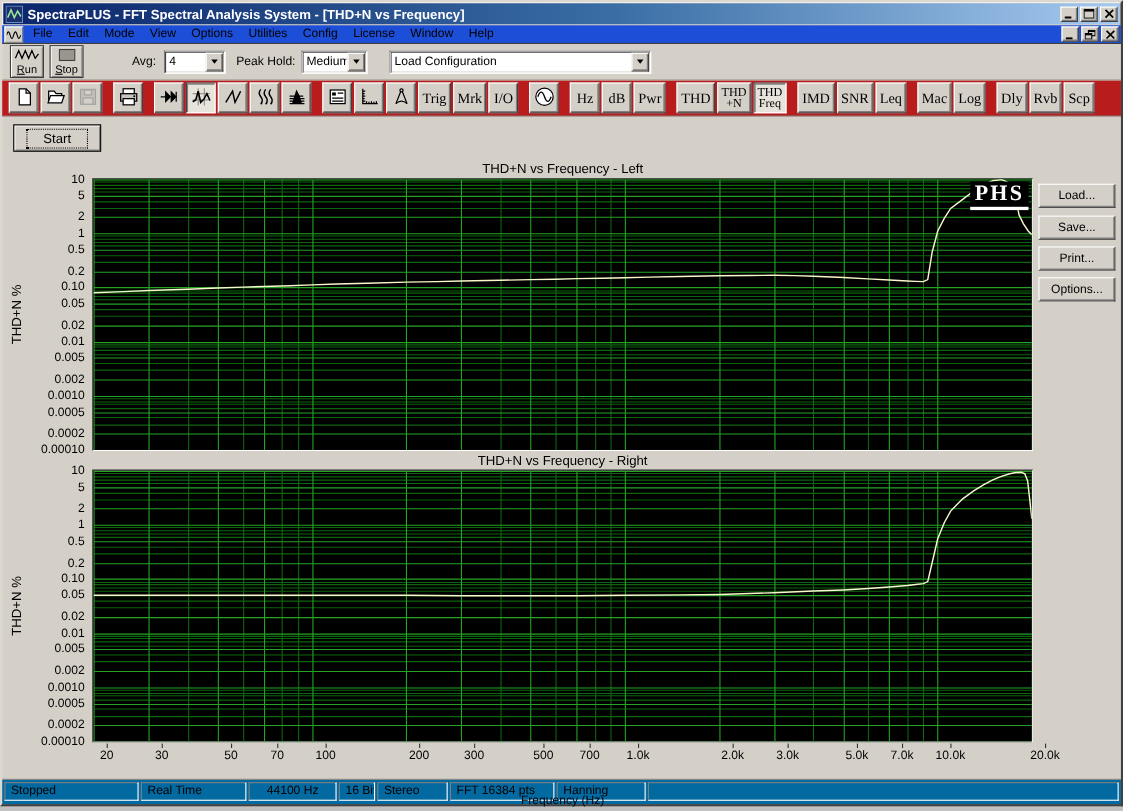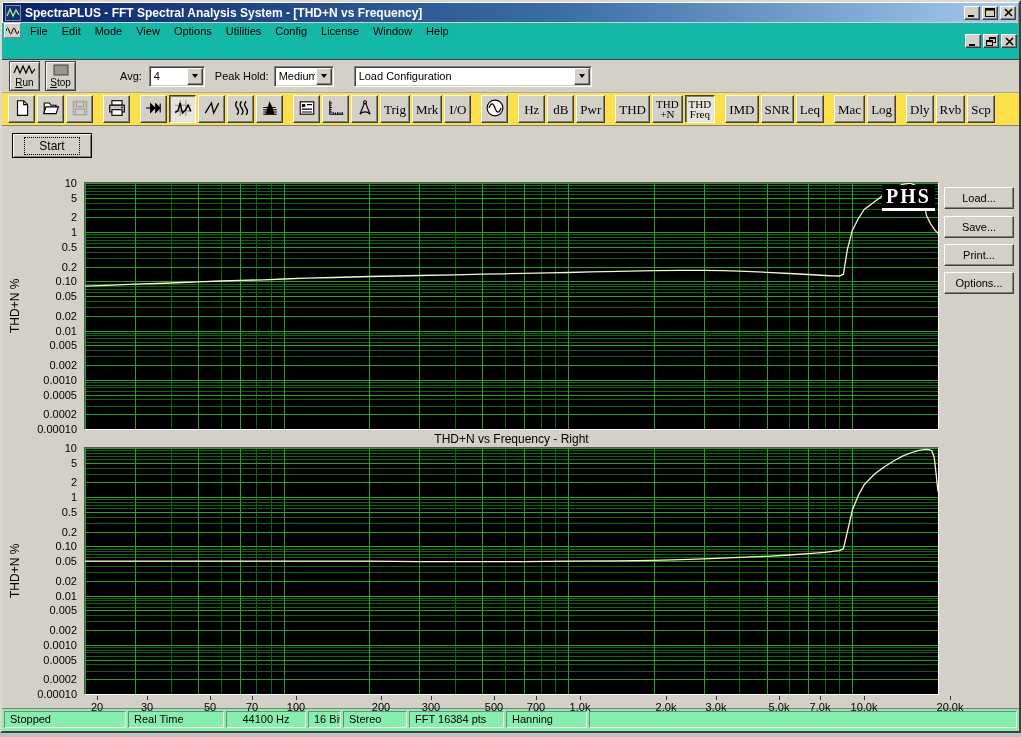--- a/index.html
+++ b/index.html
@@ -7,35 +7,35 @@
   *{box-sizing:border-box;}
   .window{width:1021px;height:733px;background:#d4d0c8;border:2px solid;border-color:#dcd8d0 #404040 #404040 #dcd8d0;box-shadow:inset 1px 1px 0 #fff, inset -1px -1px 0 #808080;display:flex;flex-direction:column;}
   
   .titlebar{height:19px;margin:1px;background:linear-gradient(90deg,#0a246a,#3a6ea5 55%,#a6caf0);display:flex;align-items:center;padding:0 2px;flex:none;}
   .title-text{color:#fff;font-weight:bold;font-size:12px;margin-left:4px;white-space:nowrap;flex:1;line-height:18px;}
   .app-icon{width:16px;height:16px;flex:none;display:inline-block;}
   .win-btns{display:flex;gap:2px;flex:none;align-items:center;}
   .wbtn{width:16px;height:14px;padding:0;background:#d4d0c8;border:1px solid;border-color:#fff #404040 #404040 #fff;box-shadow:inset -1px -1px 0 #808080;display:flex;align-items:center;justify-content:center;cursor:default;}
   .wbtn svg{display:block;}
   
-  .menubar{height:37px;flex:none;display:flex;background:#14b8a6;border-bottom:1px solid #404040;padding:0 2px;}
+  .menubar{height:17px;flex:none;display:flex;align-items:center;background:#1d4ed8;border-bottom:1px solid #404040;padding:0 2px;}
   .child-icon{width:17px;height:15px;margin-right:2px;border:1px solid;border-color:#fff #808080 #808080 #fff;background:#d4d0c8;display:flex;align-items:center;justify-content:center;}
   .menu-item{font-size:11px;padding:2px 7px;color:#000;cursor:default;}
   #menu-items{flex:1;display:flex;}
   
   .toolbar1{height:33px;flex:none;display:flex;align-items:center;background:#d4d0c8;border-bottom:1px solid #aba79e;position:relative;}
   .bigbtn{width:31px;height:30px;margin-top:0;background:#d4d0c8;border:1px solid #404040;box-shadow:inset 1px 1px 0 #fff,inset -1px -1px 0 #808080;display:flex;flex-direction:column;align-items:center;justify-content:center;font-size:10px;padding:1px;cursor:default;}
   .bigbtn .blabel{display:block;line-height:10px;}
   .bigbtn .blabel::first-letter{text-decoration:underline;}
   .tb-label{font-size:11px;color:#000;}
   .combo{height:21px;background:#fff;border:1px solid;border-color:#808080 #fff #fff #808080;box-shadow:inset 1px 1px 0 #404040,inset -1px -1px 0 #d4d0c8;display:flex;align-items:center;cursor:default;}
   .combo .cval{flex:1;font-size:11px;padding:0 4px;white-space:nowrap;overflow:hidden;}
   .combo .carrow{width:16px;height:17px;margin:1px;background:#d4d0c8;border:1px solid;border-color:#fff #404040 #404040 #fff;box-shadow:inset -1px -1px 0 #808080;display:flex;align-items:center;justify-content:center;flex:none;}
   .tri-down{width:0;height:0;border-left:3px solid transparent;border-right:3px solid transparent;border-top:4px solid #000;}
-  .toolbar2{height:33px;flex:none;display:flex;align-items:center;background:#fde047;border-bottom:1px solid #808080;padding-left:6px;}
+  .toolbar2{height:33px;flex:none;display:flex;align-items:center;background:#b91c1c;border-bottom:1px solid #808080;padding-left:6px;}
   .tbtn{min-width:27px;height:28px;margin-right:2px;padding:1px 3px;background:#d4d0c8;border:1px solid;border-color:#fff #404040 #404040 #fff;box-shadow:inset -1px -1px 0 #808080;display:flex;align-items:center;justify-content:center;cursor:default;}
   .tbtn.gap{margin-left:8px;}
   .tbtn.pressed{border-color:#404040 #fff #fff #404040;box-shadow:inset 1px 1px 0 #808080;background:#e7e4dc;}
   .tbtn .tb-text{font-family:"Liberation Serif",serif;font-size:13px;line-height:11px;white-space:pre-line;text-align:center;color:#000;}
   .tbtn.two .tb-text{font-size:11px;line-height:10px;}
   
   .main{flex:1;position:relative;background:#d4d0c8;border-bottom:1px solid #808080;}
   .start-btn{position:absolute;left:10px;top:7px;width:80px;height:25px;background:#d4d0c8;border:1px solid #000;box-shadow:inset 1px 1px 0 #fff,inset -1px -1px 0 #808080;font-size:12px;display:flex;align-items:center;justify-content:center;cursor:default;}
   .start-btn .focus{border:1px dotted #000;padding:1px 14px;line-height:14px;}
   .chart-title{position:absolute;left:82px;width:855px;text-align:center;font-size:12px;color:#000;}
@@ -44,21 +44,21 @@
   .phs-logo{position:absolute;top:2px;right:3px;background:#000;color:#fff;font-family:"Liberation Serif",serif;font-weight:bold;font-size:20px;letter-spacing:2px;line-height:22px;padding:0 4px 1px 4px;border-bottom:3px solid #fff;z-index:5;}
   .yticks{position:absolute;left:0;width:79px;height:248px;}
   .ytick{position:absolute;right:4px;font-size:11px;color:#000;white-space:nowrap;}
   .ylabel{position:absolute;left:6px;width:16px;font-size:12px;color:#000;writing-mode:vertical-rl;transform:rotate(180deg);text-align:center;height:248px;}
   .xticks{position:absolute;left:95px;width:860px;height:16px;}
   .xtick{position:absolute;top:3px;transform:translateX(-50%);font-size:11px;color:#000;white-space:nowrap;}
   .xtickmark{position:absolute;top:-2px;width:1px;height:4px;background:#333;}
   .xlabel{position:absolute;left:82px;width:855px;text-align:center;font-size:11px;color:#000;}
   .side-btn{position:absolute;left:942px;width:70px;height:22px;background:#d4d0c8;border:1px solid;border-color:#fff #404040 #404040 #fff;box-shadow:inset -1px -1px 0 #808080;font-size:11px;display:flex;align-items:center;justify-content:center;cursor:default;}
   
-  .statusbar{height:22px;flex:none;background:#86efac;display:flex;align-items:center;padding:2px 2px 3px 2px;gap:2px;}
+  .statusbar{height:22px;flex:none;background:#0369a1;display:flex;align-items:center;padding:2px 2px 3px 2px;gap:2px;}
   .scell{height:17px;border:1px solid;border-color:#808080 #fff #fff #808080;font-size:11px;padding:1px 5px;white-space:nowrap;overflow:hidden;color:#000;}
 </style>
 </head>
 <body>
 
 <div class="window">
 
   <div class="titlebar">
     <span class="app-icon">
       <svg viewBox="0 0 16 16" width="16" height="16">
@@ -300,20 +300,21 @@
       <button class="tbtn">
         <span class="tb-text">Scp</span>
       </button>
     </div>
 
   <div class="main">
     <button class="start-btn">
       <span class="focus">Start</span>
     </button>
 
+    <div class="chart-title" style="top:40px;">THD+N vs Frequency - Left</div>
     <div class="ylabel" style="top:56px;">THD+N %</div>
     <div class="yticks" style="top:56px;" id="yticks1">
         <span class="ytick" style="top: -5px;">10</span>
         <span class="ytick" style="top: 9.81068px;">5</span>
         <span class="ytick" style="top: 29.3893px;">2</span>
         <span class="ytick" style="top: 44.2px;">1</span>
         <span class="ytick" style="top: 59.0107px;">0.5</span>
         <span class="ytick" style="top: 78.5893px;">0.2</span>
         <span class="ytick" style="top: 93.4px;">0.10</span>
         <span class="ytick" style="top: 108.211px;">0.05</span>

